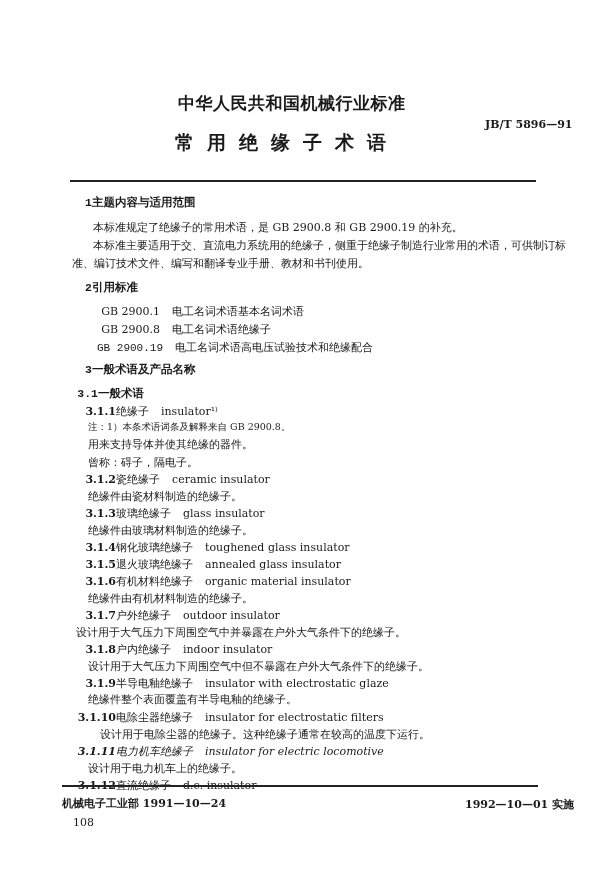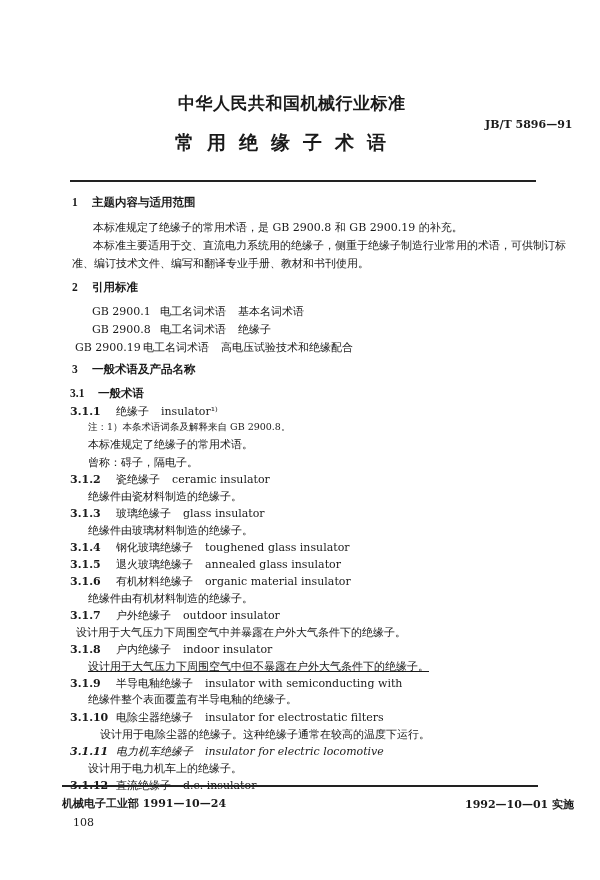--- a/index.html
+++ b/index.html
@@ -1,25 +1,25 @@
 <!DOCTYPE html>
 <html><head>
 <meta charset="utf-8">
 <style>
   html, body { margin: 0; padding: 0; }
   body {
     width: 600px; height: 880px; background: #ffffff; position: relative; overflow: hidden;
     font-family: "DejaVu Serif", "Liberation Serif", serif; color: #1a1a1a;
   }
-  .abs { position: absolute; white-space: nowrap; }
+  .abs { position: absolute; white-space: nowrap; text-align: right; }
   .org { left: 178px; top: 92px; font-family: "DejaVu Sans", sans-serif; font-size: 17px; font-weight: bold; letter-spacing: 0.5px; }
   .docno { left: 485px; top: 118px; font-size: 11px; font-weight: bold; }
   .title { left: 175px; top: 130px; font-family: "DejaVu Sans", sans-serif; font-size: 19px; font-weight: bold; letter-spacing: 13px; }
   .rule { position: absolute; height: 2px; background: #222; }
-  .h1 { font-family: Liberation Serif, serif; font-size: 11.5px; font-weight: bold; }
+  .h1 { font-family: Liberation Mono, monospace; font-size: 11.5px; font-weight: bold; }
   .h1 .num { display: inline-block; width: 20px; }
   .p { font-size: 11px; }
   .ref { font-size: 11px; }
   .ref span { display: inline-block; }
   .term { font-size: 11px; }
   .term .tn { display: inline-block; width: 46px; font-weight: bold; }
   .term .cn { font-family: "DejaVu Sans", sans-serif; margin-right: 12px; }
   .note { font-size: 9.5px; }
   .footer { font-size: 11px; font-weight: bold; }
   .page { font-size: 11px; }
@@ -41,54 +41,54 @@
 
 <div class="abs h1" style="left:72px; top:280px;">
   <span class="num">2</span><span>引用标准</span>
 </div>
 <div class="abs ref" style="left:92px; top:304px;">
   <span style="width:68px">GB 2900.1</span><span style="width:78px">电工名词术语</span><span>基本名词术语</span>
 </div>
 <div class="abs ref" style="left:92px; top:322px;">
   <span style="width:68px">GB 2900.8</span><span style="width:78px">电工名词术语</span><span>绝缘子</span>
 </div>
-<div class="abs ref" style="left:75px; top:340px;">
+<div class="abs ref" style="left:95px; top:340px;font-family:Liberation Mono, monospace;">
   <span style="width:68px">GB 2900.19</span><span style="width:78px">电工名词术语</span><span>高电压试验技术和绝缘配合</span>
 </div>
 
 <div class="abs h1" style="left:72px; top:362px;">
   <span class="num">3</span><span>一般术语及产品名称</span>
 </div>
 <div class="abs h1" style="left:70px; top:386px;">
   <span class="num" style="width:28px">3.1</span><span>一般术语</span>
 </div>
 
 <div class="abs term" style="left:70px; top:404px;"><span class="tn">3.1.1</span><span class="cn">绝缘子</span><span>insulator¹⁾</span></div>
 <div class="abs note" style="left:88px; top:421px;">注：1）本条术语词条及解释来自 GB 2900.8。</div>
-<div class="abs p" style="left:88px; top:437px;">本标准规定了绝缘子的常用术语。</div>
+<div class="abs p" style="left:88px; top:437px;">用来支持导体并使其绝缘的器件。</div>
 <div class="abs p" style="left:88px; top:455px;">曾称：碍子，隔电子。</div>
 
 <div class="abs term" style="left:70px; top:472px;"><span class="tn">3.1.2</span><span class="cn">瓷绝缘子</span><span>ceramic insulator</span></div>
 <div class="abs p" style="left:88px; top:489px;">绝缘件由瓷材料制造的绝缘子。</div>
 
 <div class="abs term" style="left:70px; top:506px;"><span class="tn">3.1.3</span><span class="cn">玻璃绝缘子</span><span>glass insulator</span></div>
 <div class="abs p" style="left:88px; top:523px;">绝缘件由玻璃材料制造的绝缘子。</div>
 
 <div class="abs term" style="left:70px; top:540px;"><span class="tn">3.1.4</span><span class="cn">钢化玻璃绝缘子</span><span>toughened glass insulator</span></div>
 <div class="abs term" style="left:70px; top:557px;"><span class="tn">3.1.5</span><span class="cn">退火玻璃绝缘子</span><span>annealed glass insulator</span></div>
 <div class="abs term" style="left:70px; top:574px;"><span class="tn">3.1.6</span><span class="cn">有机材料绝缘子</span><span>organic material insulator</span></div>
 <div class="abs p" style="left:88px; top:591px;">绝缘件由有机材料制造的绝缘子。</div>
 
 <div class="abs term" style="left:70px; top:608px;"><span class="tn">3.1.7</span><span class="cn">户外绝缘子</span><span>outdoor insulator</span></div>
 <div class="abs p" style="left:76px; top:625px;">设计用于大气压力下周围空气中并暴露在户外大气条件下的绝缘子。</div>
 
 <div class="abs term" style="left:70px; top:642px;"><span class="tn">3.1.8</span><span class="cn">户内绝缘子</span><span>indoor insulator</span></div>
-<div class="abs p" style="left:88px; top:659px;text-decoration:underline;">设计用于大气压力下周围空气中但不暴露在户外大气条件下的绝缘子。</div>
+<div class="abs p" style="left:88px; top:659px;">设计用于大气压力下周围空气中但不暴露在户外大气条件下的绝缘子。</div>
 
-<div class="abs term" style="left:70px; top:676px;"><span class="tn">3.1.9</span><span class="cn">半导电釉绝缘子</span><span>insulator with semiconducting with</span></div>
+<div class="abs term" style="left:70px; top:676px;"><span class="tn">3.1.9</span><span class="cn">半导电釉绝缘子</span><span>insulator with electrostatic glaze</span></div>
 <div class="abs p" style="left:88px; top:692px;font-family:Liberation Mono, monospace;">绝缘件整个表面覆盖有半导电釉的绝缘子。</div>
 
 <div class="abs term" style="left:70px; top:710px;"><span class="tn">3.1.10</span><span class="cn">电除尘器绝缘子</span><span>insulator for electrostatic filters</span></div>
 <div class="abs p" style="left:88px; top:727px;margin-left:12px;">设计用于电除尘器的绝缘子。这种绝缘子通常在较高的温度下运行。</div>
 
 <div class="abs term" style="left:70px; top:744px;font-style:italic;"><span class="tn">3.1.11</span><span class="cn">电力机车绝缘子</span><span>insulator for electric locomotive</span></div>
 <div class="abs p" style="left:88px; top:761px;">设计用于电力机车上的绝缘子。</div>
 
 <div class="abs term" style="left:70px; top:778px;"><span class="tn">3.1.12</span><span class="cn">直流绝缘子</span><span>d.c. insulator</span></div>
 

